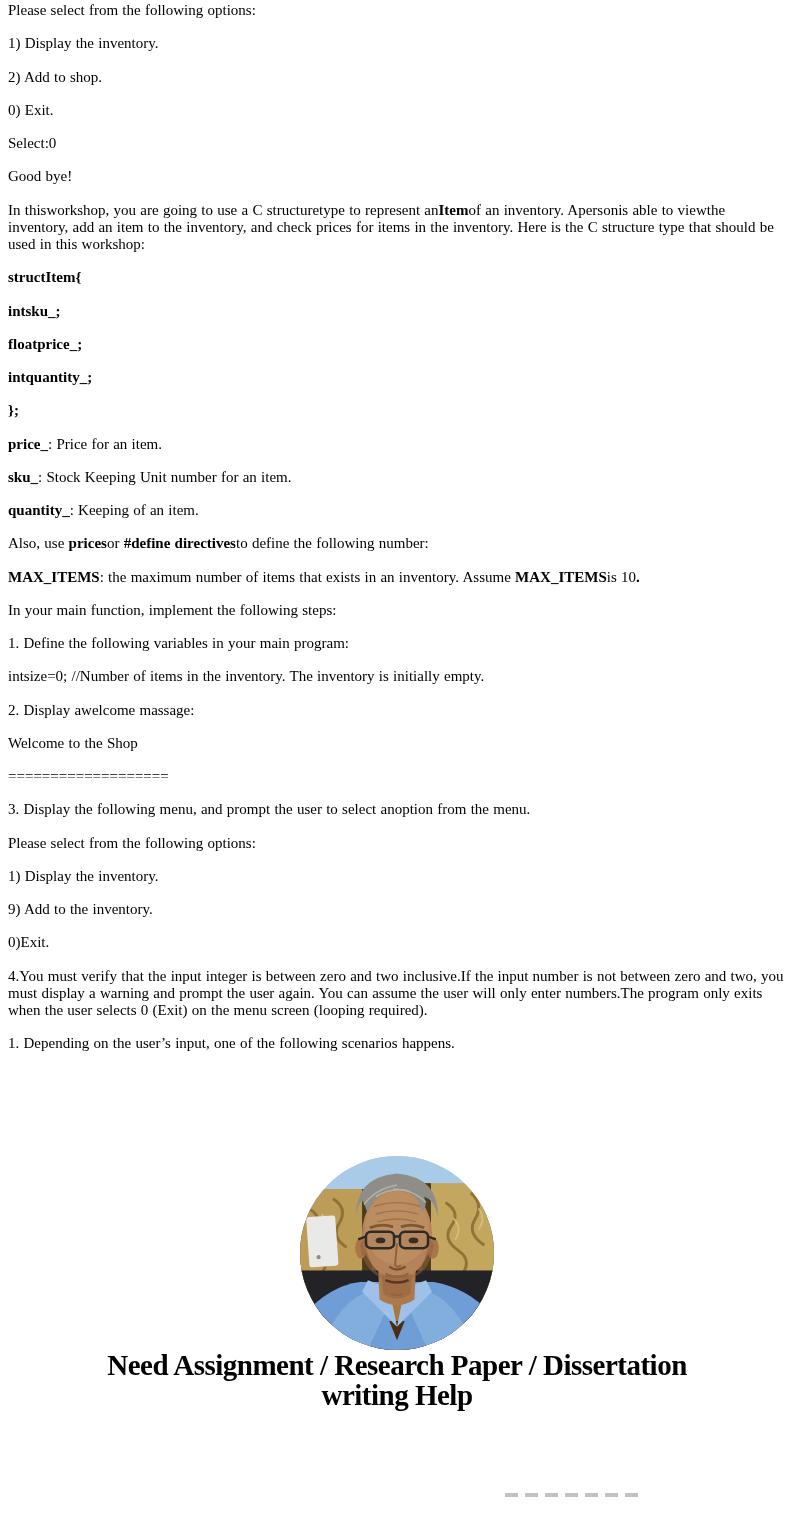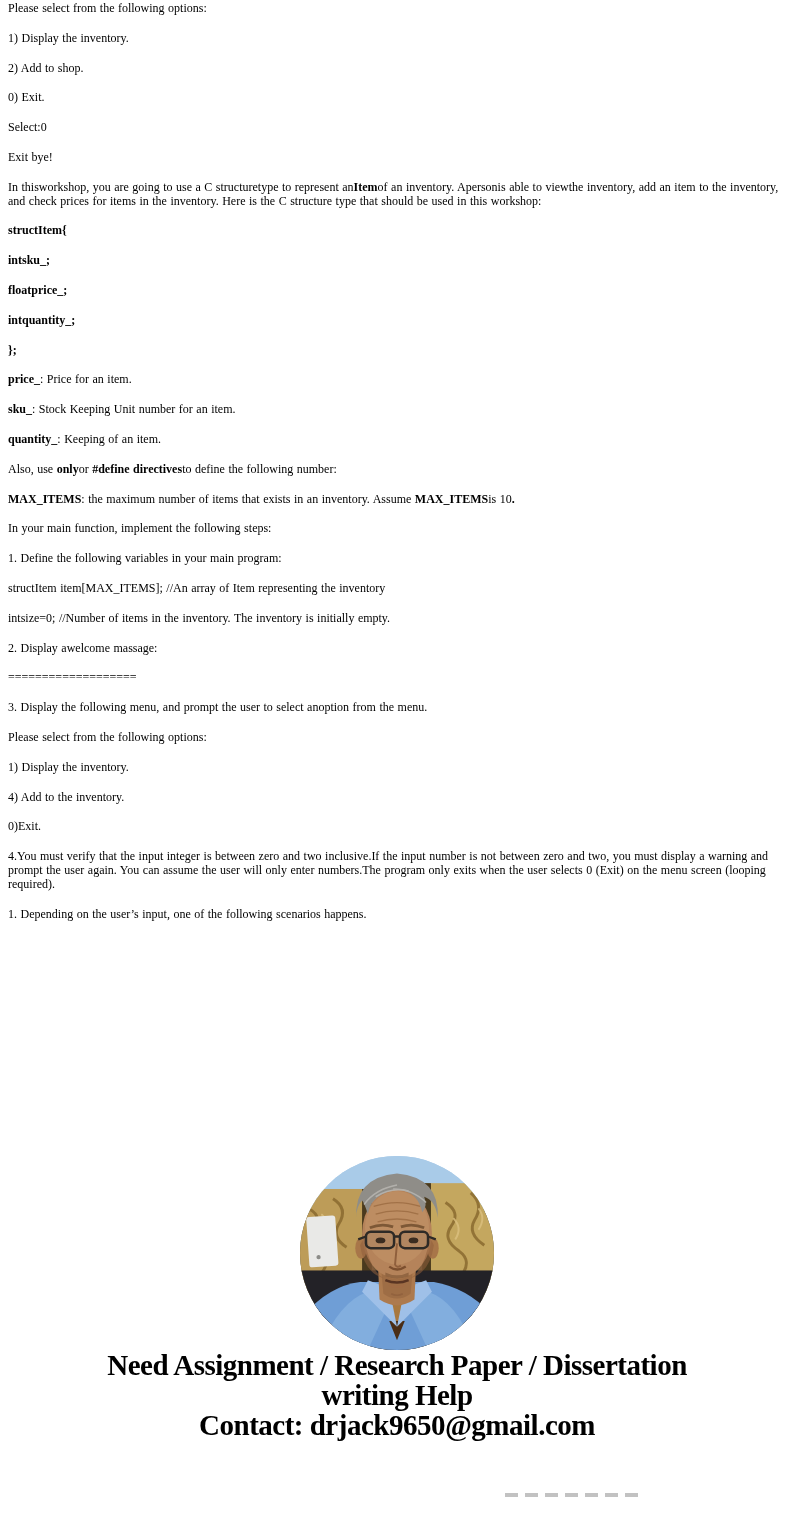--- a/index.html
+++ b/index.html
@@ -19,21 +19,21 @@
   .doc-clip {
     position: relative;
     margin-top: -14px;
     height: 1150px;
     overflow: hidden;
     padding: 0 8px;
     box-sizing: border-box;
   }
   .doc-clip p {
     margin: 16px 0;
-    font-size: 12px;
+    font-size: 15px;
     line-height: 1.15;
     word-spacing: 0.5px;
   }
   .doc-clip .b { font-weight: bold; }
 
   
   .photo-wrap {
     width: 194px;
     height: 194px;
     margin: 20px auto 0 auto;
@@ -72,42 +72,42 @@
 </head>
 <body>
 
 <div class="doc-clip">
 
 <p><span>Please select from the following options:</span></p>
     <p><span>1) Display the inventory.</span></p>
     <p><span>2) Add to shop.</span></p>
     <p><span>0) Exit.</span></p>
     <p><span>Select:0</span></p>
-    <p><span>Exit bye!</span></p>
+    <p><span>Good bye!</span></p>
     <p><span>In thisworkshop, you are going to use a C structuretype to represent an</span><span class="b">Item</span><span>of an inventory. Apersonis able to viewthe inventory, add an item to the inventory, and check prices for items in the inventory. Here is the C structure type that should be used in this workshop:</span></p>
     <p><span class="b">structItem{</span></p>
     <p><span class="b">intsku_;</span></p>
     <p><span class="b">floatprice_;</span></p>
     <p><span class="b">intquantity_;</span></p>
     <p><span class="b">};</span></p>
     <p><span class="b">price_</span><span>: Price for an item.</span></p>
     <p><span class="b">sku_</span><span>: Stock Keeping Unit number for an item.</span></p>
     <p><span class="b">quantity_</span><span>: Keeping of an item.</span></p>
-    <p><span>Also, use </span><span class="b">only</span><span>or </span><span class="b">#define directives</span><span>to define the following number:</span></p>
+    <p><span>Also, use </span><span class="b">prices</span><span>or </span><span class="b">#define directives</span><span>to define the following number:</span></p>
     <p><span class="b">MAX_ITEMS</span><span>: the maximum number of items that exists in an inventory. Assume </span><span class="b">MAX_ITEMS</span><span>is 10</span><span class="b">.</span></p>
     <p><span>In your main function, implement the following steps:</span></p>
     <p><span>1. Define the following variables in your main program:</span></p>
-    <p><span>structItem item[MAX_ITEMS]; //An array of Item representing the inventory</span></p>
     <p><span>intsize=0; //Number of items in the inventory. The inventory is initially empty.</span></p>
     <p><span>2. Display awelcome massage:</span></p>
+    <p><span>Welcome to the Shop</span></p>
     <p><span>===================</span></p>
     <p><span>3. Display the following menu, and prompt the user to select anoption from the menu.</span></p>
     <p><span>Please select from the following options:</span></p>
     <p><span>1) Display the inventory.</span></p>
-    <p><span>4) Add to the inventory.</span></p>
+    <p><span>9) Add to the inventory.</span></p>
     <p><span>0)Exit.</span></p>
     <p><span>4.You must verify that the input integer is between zero and two inclusive.If the input number is not between zero and two, you must display a warning and prompt the user again. You can assume the user will only enter numbers.The program only exits when the user selects 0 (Exit) on the menu screen (looping required).</span></p>
     <p><span>1. Depending on the user’s input, one of the following scenarios happens.</span></p>
   </div>
 
 <div class="photo-wrap">
   <svg width="194" height="194" viewBox="0 0 200 200" xmlns="http://www.w3.org/2000/svg">
 
     <rect x="0" y="0" width="200" height="60" fill="#a9cbe8"></rect>
     <rect x="0" y="55" width="200" height="145" fill="#6b5636"></rect>
@@ -189,16 +189,15 @@
     <path d="M88 128 q 12 5 24 0" stroke="#5a3523" stroke-width="2.6" fill="none"></path>
     <path d="M92 133 q 8 4 16 0" stroke="#a06a45" stroke-width="2.2" fill="none" opacity="0.9"></path>
 
     <path d="M94 142 q 6 3 12 0" stroke="#8f5f3c" stroke-width="1.6" fill="none" opacity="0.8"></path>
   </svg>
 </div>
 
 <div class="footer">
   <div>Need Assignment / Research Paper / Dissertation</div>
   <div>writing Help</div>
-  <span class="contact-line">Contact: drjack9650@gmail.com</span>
 </div>
 
 <div class="remnant"></div>
 
 </body></html>

